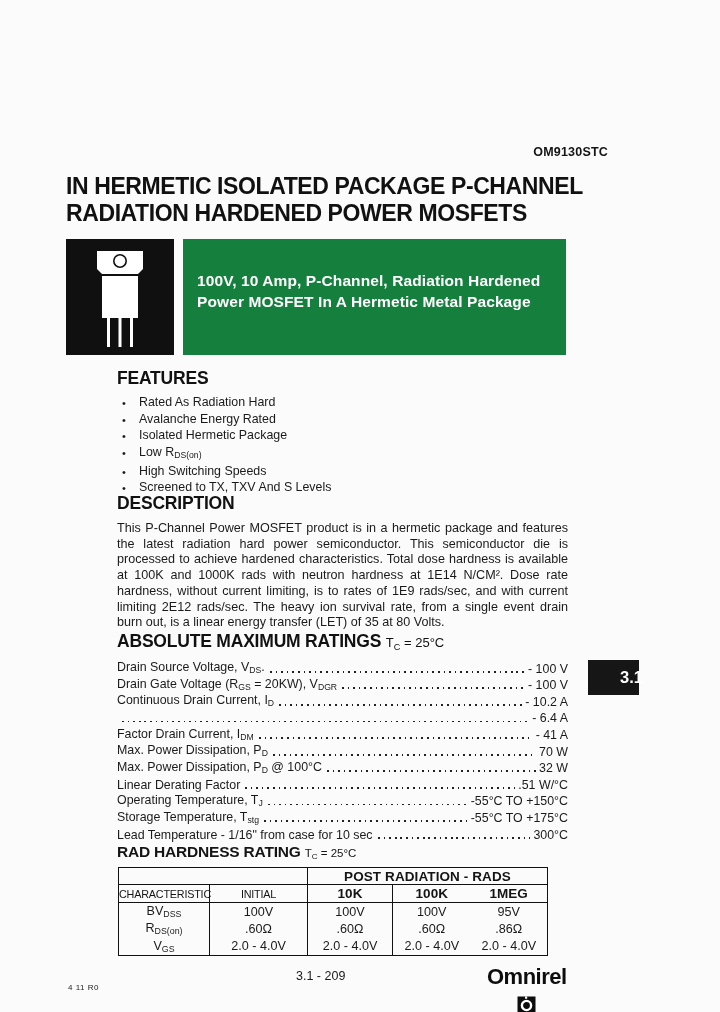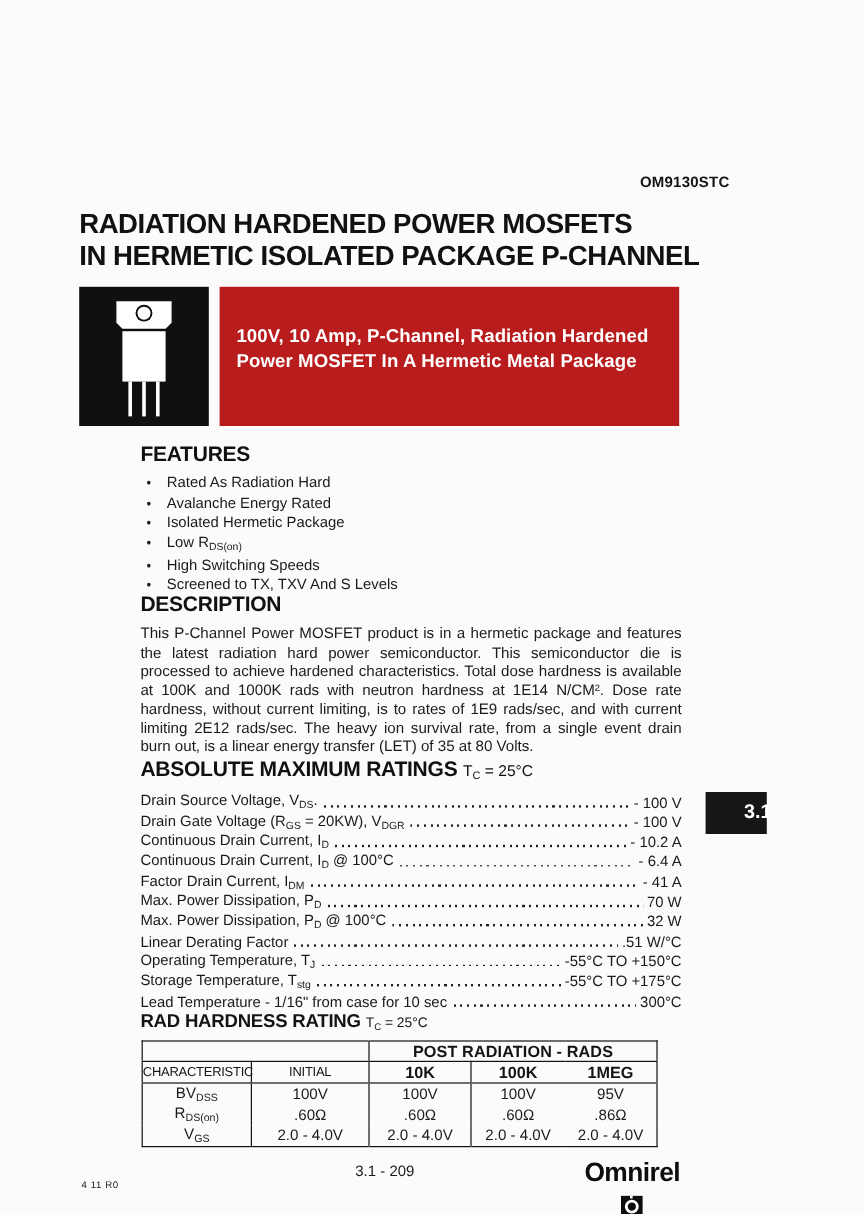--- a/index.html
+++ b/index.html
@@ -49,21 +49,21 @@
     width: 108px;
     height: 116px;
     background: #101010;
     display: flex;
     align-items: center;
     justify-content: center;
   }
   .banner-box {
     width: 383px;
     height: 116px;
-    background: #b91c1c;
+    background: #15803d;
     color: #fff;
     display: flex;
     flex-direction: column;
     justify-content: center;
     padding: 0 14px 12px 14px;
     font-size: 15.5px;
     font-weight: bold;
     line-height: 21px;
     letter-spacing: 0.1px;
   }
@@ -198,22 +198,22 @@
   .logo-mark { display: inline-block; margin-top: 2px; }
 </style>
 </head>
 <body>
 
 <div id="page">
 
   <div class="part-number">OM9130STC</div>
 
   <div class="doc-title">
+    <div>IN HERMETIC ISOLATED PACKAGE P-CHANNEL</div>
     <div>RADIATION HARDENED POWER MOSFETS</div>
-    <div>IN HERMETIC ISOLATED PACKAGE P-CHANNEL</div>
   </div>
 
   <div class="banner-row">
     <div class="pkg-box">
       <svg width="92" height="104" viewBox="0 0 92 104">
         <polygon points="23,6 69,6 69,24 64,29 28,29 23,24" fill="#fff"></polygon>
         <circle cx="46" cy="16" r="7" fill="#101010"></circle>
         <circle cx="46" cy="16" r="5.4" fill="#fff"></circle>
         <rect x="28" y="31" width="36" height="42" fill="#fff"></rect>
         <rect x="33" y="73" width="3" height="29" fill="#fff"></rect>
@@ -268,21 +268,20 @@
           <span class="rating-label"><span>Drain Gate Voltage (R</span><span class="sub">GS</span><span> = 20KW), V</span><span class="sub">DGR</span></span>
           <span class="leader"></span>
           <span class="rating-value">- 100 V</span>
         </div>
       <div class="rating-row">
           <span class="rating-label"><span>Continuous Drain Current, I</span><span class="sub">D</span></span>
           <span class="leader"></span>
           <span class="rating-value">- 10.2 A</span>
         </div>
       <div class="rating-row">
-          <span class="rating-label"><span>Continuous Drain Current, I</span><span class="sub">D</span><span> @ 100°C</span></span>
           <span class="leader"></span>
           <span class="rating-value">- 6.4 A</span>
         </div>
       <div class="rating-row">
           <span class="rating-label"><span>Factor Drain Current, I</span><span class="sub">DM</span></span>
           <span class="leader"></span>
           <span class="rating-value">- 41 A</span>
         </div>
       <div class="rating-row">
           <span class="rating-label"><span>Max. Power Dissipation, P</span><span class="sub">D</span></span>

